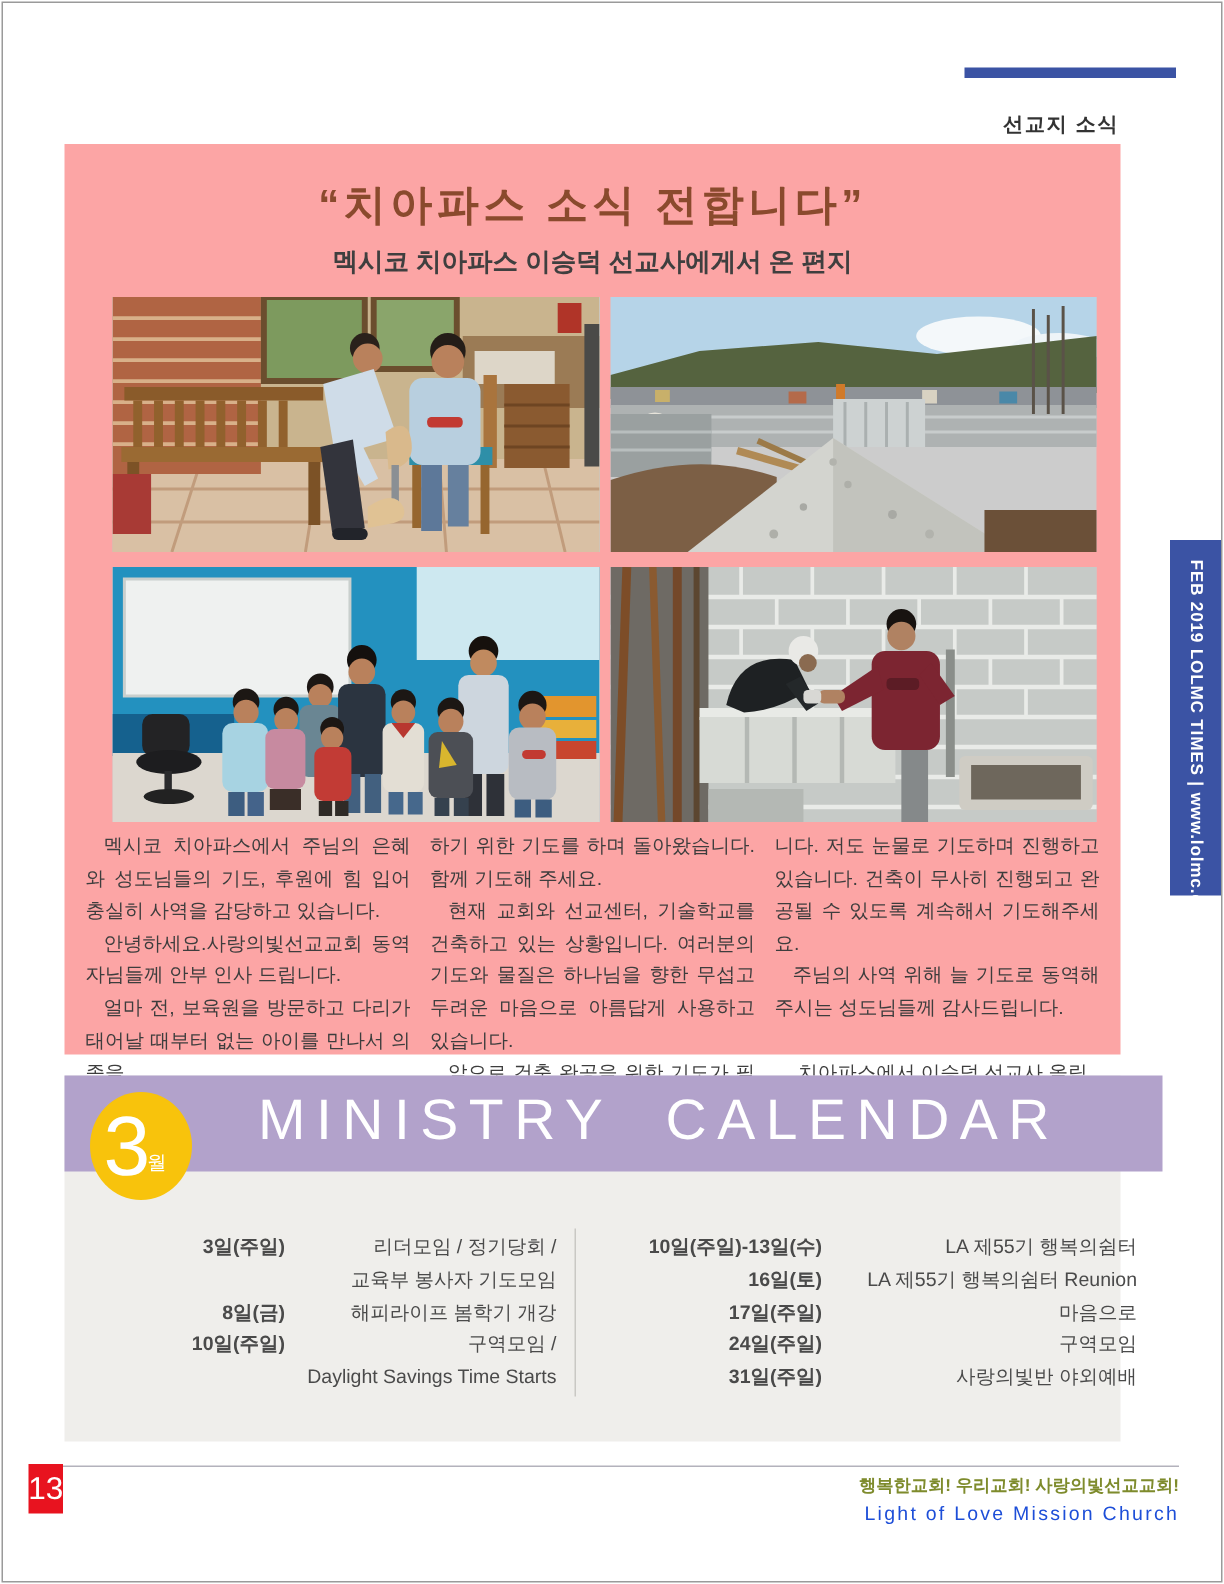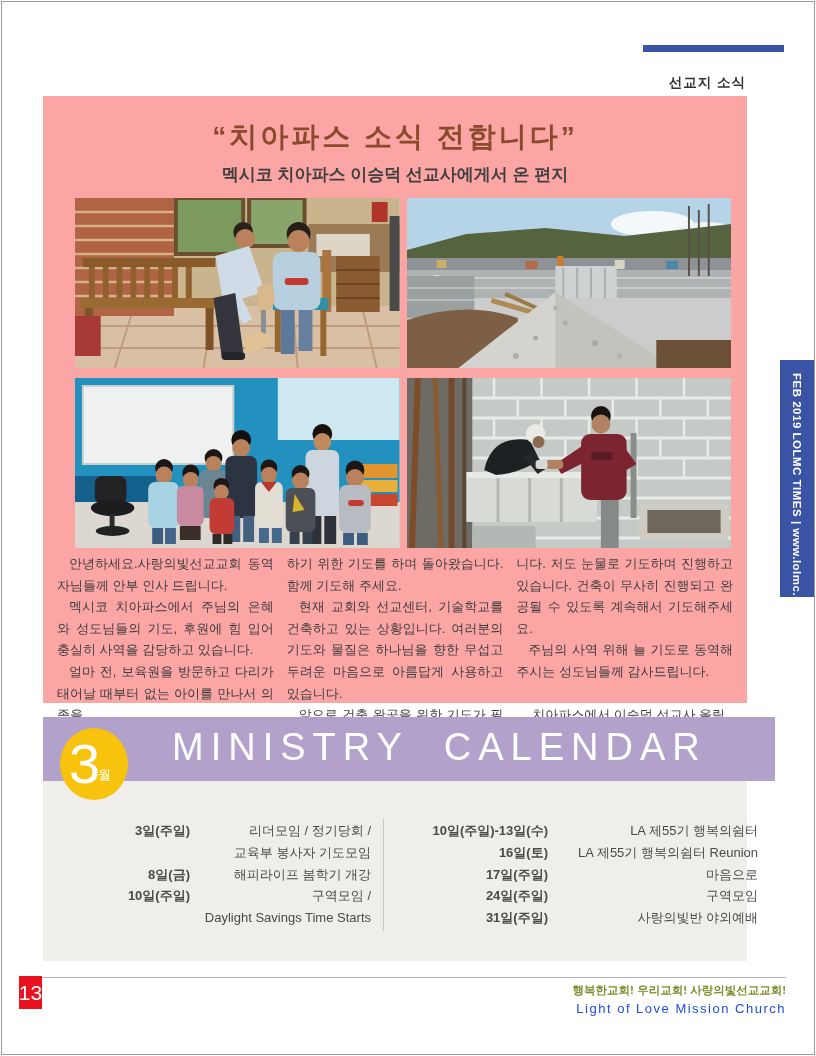--- a/index.html
+++ b/index.html
@@ -251,22 +251,22 @@
       <path d="M216,64 l16,22 l-10,6 l-14,-20 z" fill="#7c2531"></path>
       <rect x="186" y="74" width="22" height="8" rx="3" fill="#5c1c25"></rect>
       <rect x="235" y="126" width="90" height="36" rx="4" fill="#cfccc4"></rect>
       <rect x="243" y="132" width="74" height="23" fill="#6e675c"></rect>
       <rect x="196" y="122" width="18" height="48" fill="#85898a"></rect>
     </svg>
   </div>
 
   <div class="letter-body">
     <div class="letter-col">
+      <p class="ind">멕시코 치아파스에서 주님의 은혜와 성도님들의 기도, 후원에 힘 입어 충실히 사역을 감당하고 있습니다.</p>
       <p class="ind">안녕하세요.사랑의빛선교교회 동역자님들께 안부 인사 드립니다.</p>
-      <p class="ind">멕시코 치아파스에서 주님의 은혜와 성도님들의 기도, 후원에 힘 입어 충실히 사역을 감당하고 있습니다.</p>
       <p class="ind">얼마 전, 보육원을 방문하고 다리가 태어날 때부터 없는 아이를 만나서 의족을</p>
     </div>
     <div class="letter-col">
       <p>하기 위한 기도를 하며 돌아왔습니다. 함께 기도해 주세요.</p>
       <p class="ind">현재 교회와 선교센터, 기술학교를 건축하고 있는 상황입니다. 여러분의 기도와 물질은 하나님을 향한 무섭고 두려운 마음으로 아름답게 사용하고 있습니다.</p>
       <p class="ind">앞으로 건축 완공을 위한 기도가 필요합</p>
     </div>
     <div class="letter-col">
       <p>니다. 저도 눈물로 기도하며 진행하고 있습니다. 건축이 무사히 진행되고 완공될 수 있도록 계속해서 기도해주세요.</p>
       <p class="ind">주님의 사역 위해 늘 기도로 동역해주시는 성도님들께 감사드립니다.</p>

